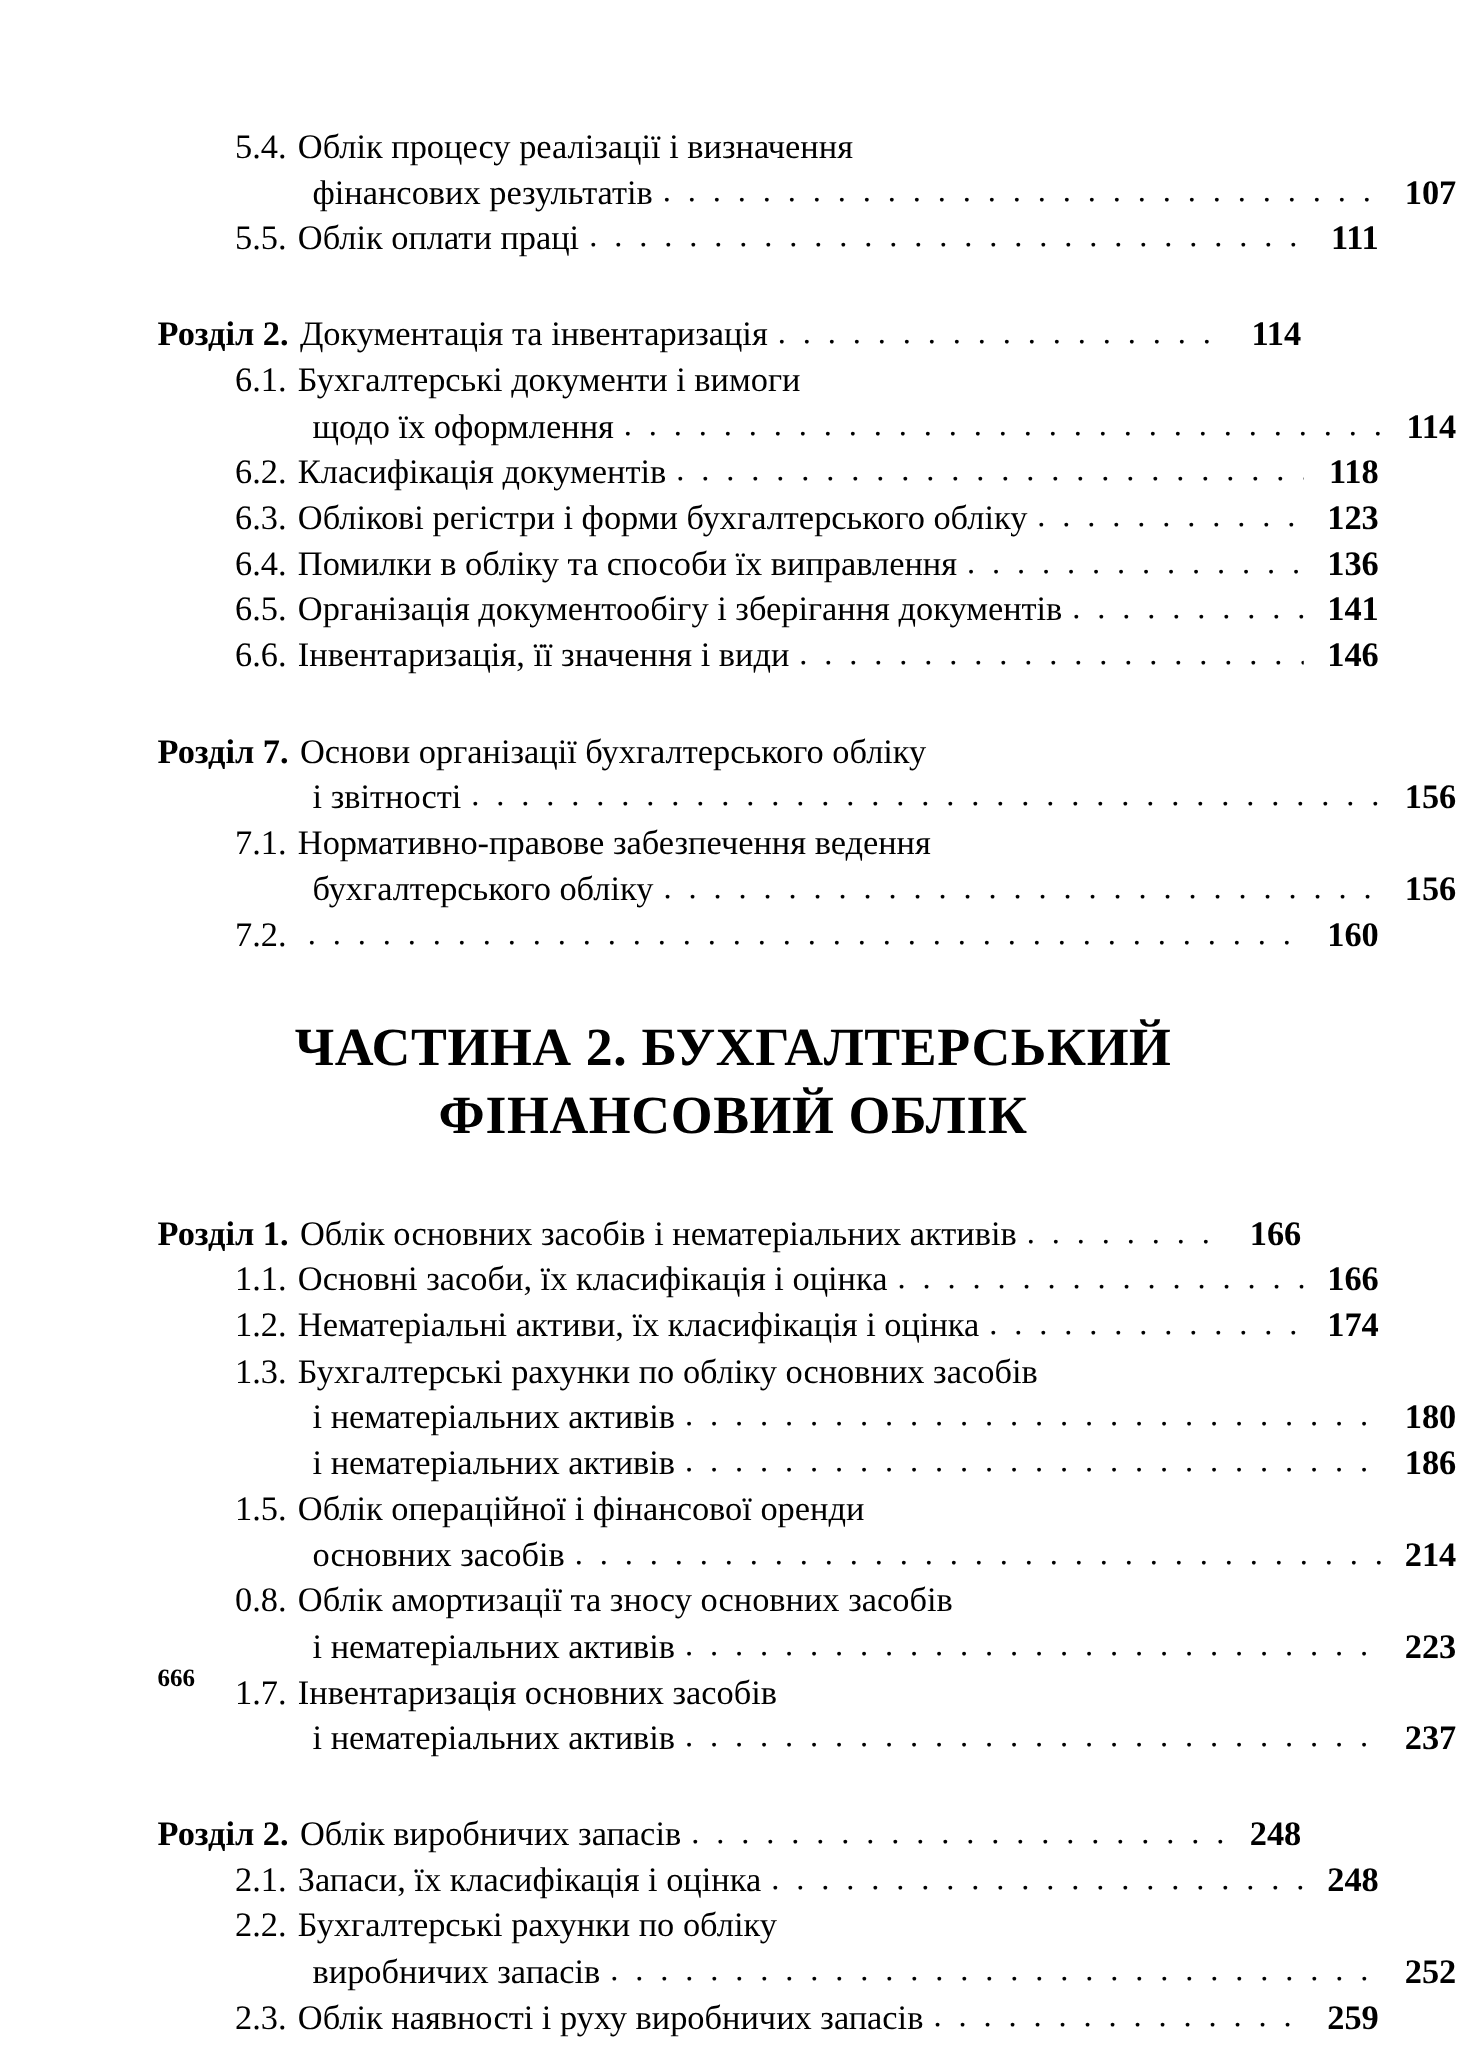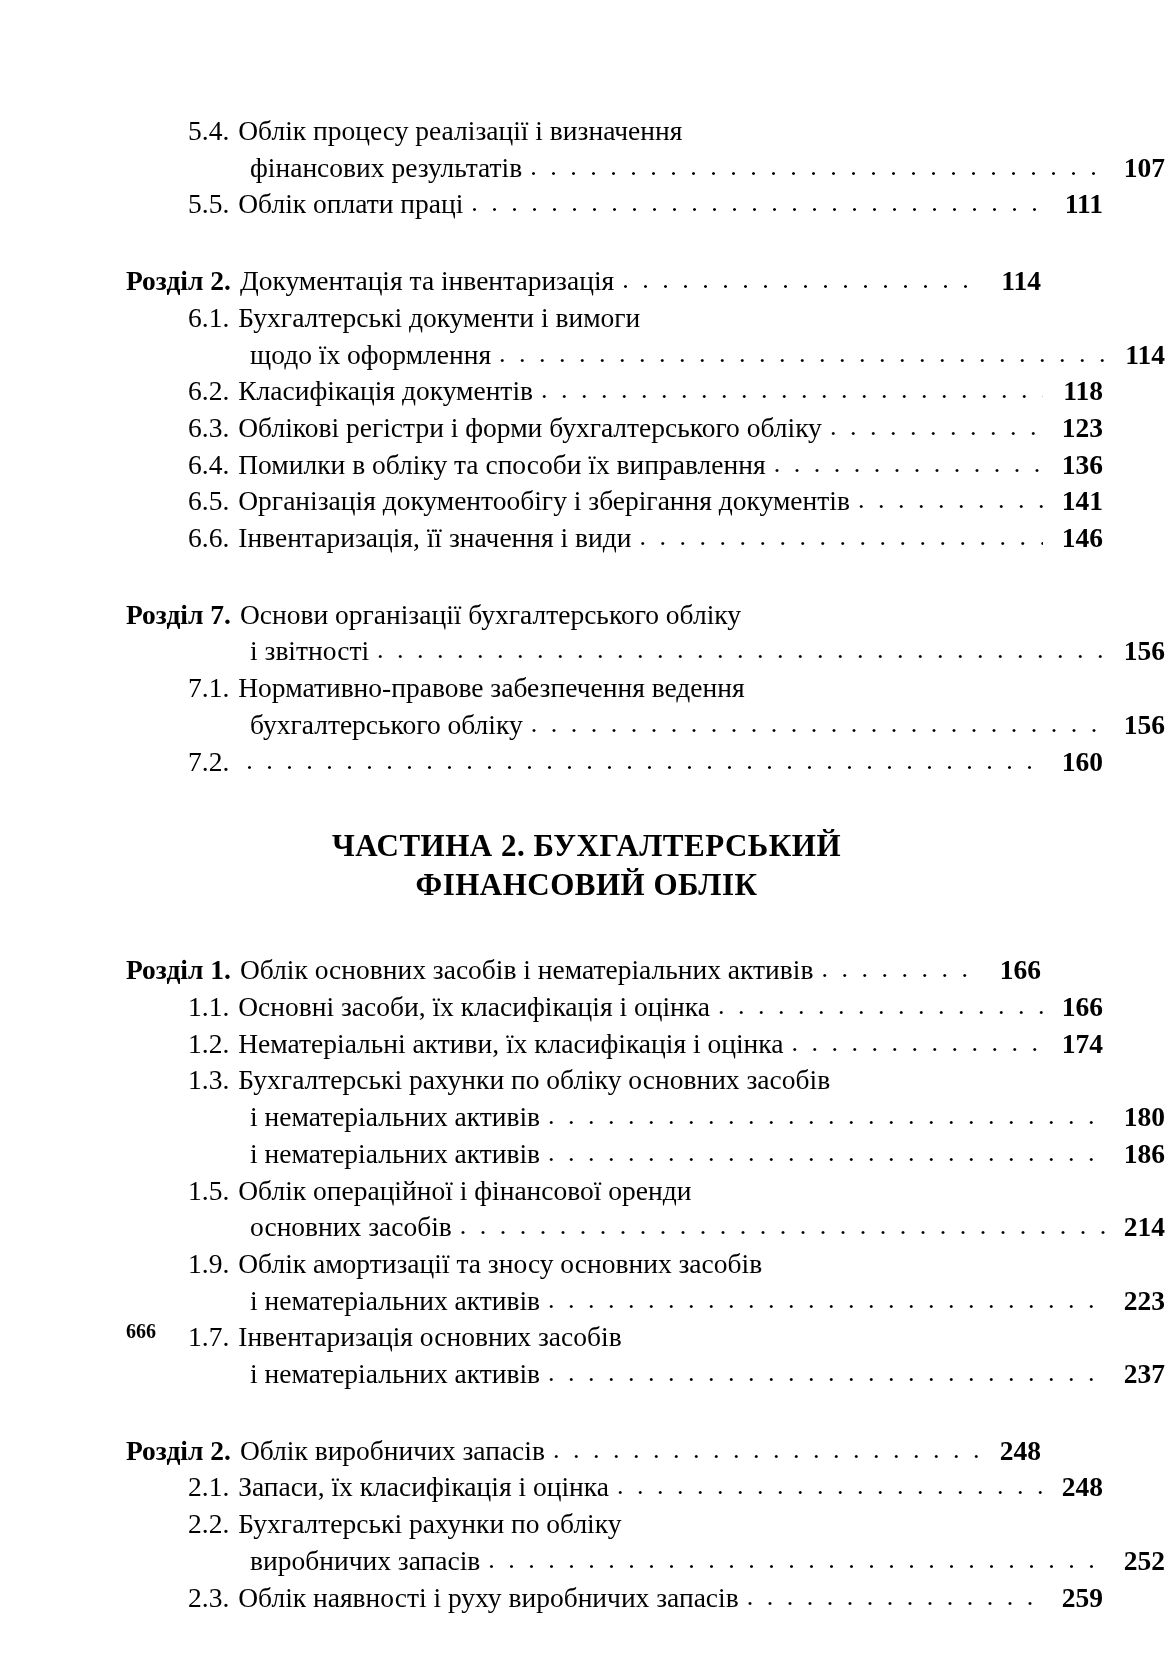--- a/index.html
+++ b/index.html
@@ -9,25 +9,25 @@
   }
   body {
     width: 1167px;
     height: 1653px;
     font-family: "Liberation Serif", serif;
     color: #000000;
     position: relative;
   }
   .page {
     position: absolute;
-    left: 0; top: 0;
+    left: 0; top: 12px;
     width: 1167px;
     height: 1439px;
     box-sizing: border-box;
-    padding: 113px 120px 60px 126px;
+    padding: 87px 120px 60px 126px;
   }
   .toc {
     width: 915px;
   }
   
   .entry {
     display: block;
     margin: 0;
     padding: 0;
   }
@@ -72,21 +72,21 @@
   .lvl-chapter .num { padding-left: 0; }
   .lvl-sub      { padding-left: 62px; }
   .cont-sub  { padding-left: 124px; }
   .cont-chap { padding-left: 124px; }
   .gap-sm { height: 14px; }
   .gap-md { height: 26px; }
   
   .part-title {
     text-align: center;
     font-weight: bold;
-    font-size: 31px;
+    font-size: 43px;
     line-height: 1.26;
     letter-spacing: 0.5px;
     margin: 46px 0 34px 0;
     padding: 0 40px;
   }
   .folio {
     position: absolute;
     left: 126px;
     bottom: 96px;
     font-size: 20px;
@@ -270,21 +270,21 @@
             <span class="txt">Облік операційної і фінансової оренди</span>
           </div>
           <div class="line cont-sub">
             <span class="txt">основних засобів</span>
             <span class="leader">. . . . . . . . . . . . . . . . . . . . . . . . . . . . . . . . . . . . . . . . . . . . . . . . . . . . . . . . . . . . . . . . . . . . . . . . . . . . . . . . . . . . . . . . . . </span>
             <span class="pg">214</span>
           </div>
         </div>
         <div class="entry">
           <div class="line lvl-sub">
-            <span class="num">1.9.</span>
+            <span class="num">0.8.</span>
             <span class="txt">Облік амортизації та зносу основних засобів</span>
           </div>
           <div class="line cont-sub">
             <span class="txt">і нематеріальних активів</span>
             <span class="leader">. . . . . . . . . . . . . . . . . . . . . . . . . . . . . . . . . . . . . . . . . . . . . . . . . . . . . . . . . . . . . . . . . . . . . . . . . . . . . . . . . . . . . . . . . . </span>
             <span class="pg">223</span>
           </div>
         </div>
         <div class="entry">
           <div class="line lvl-sub">

